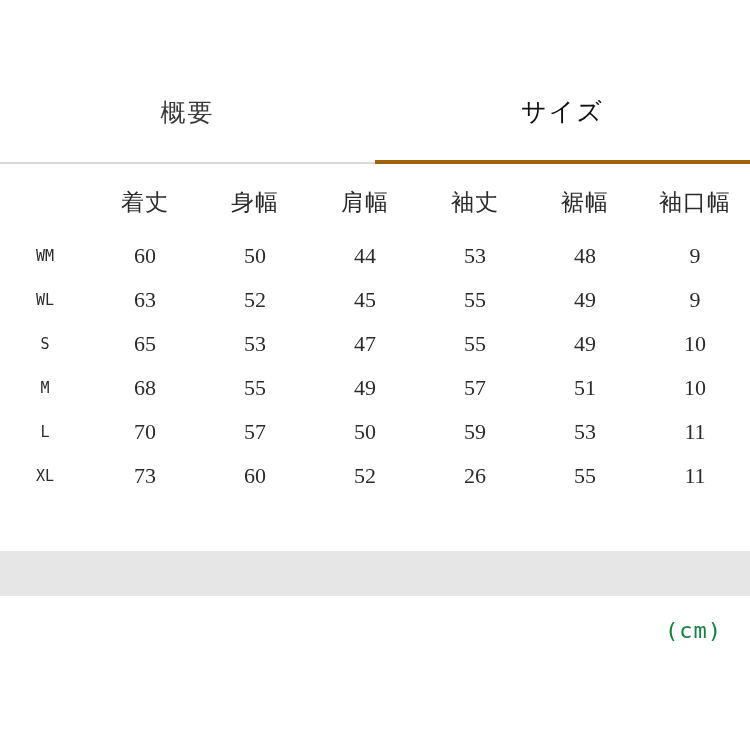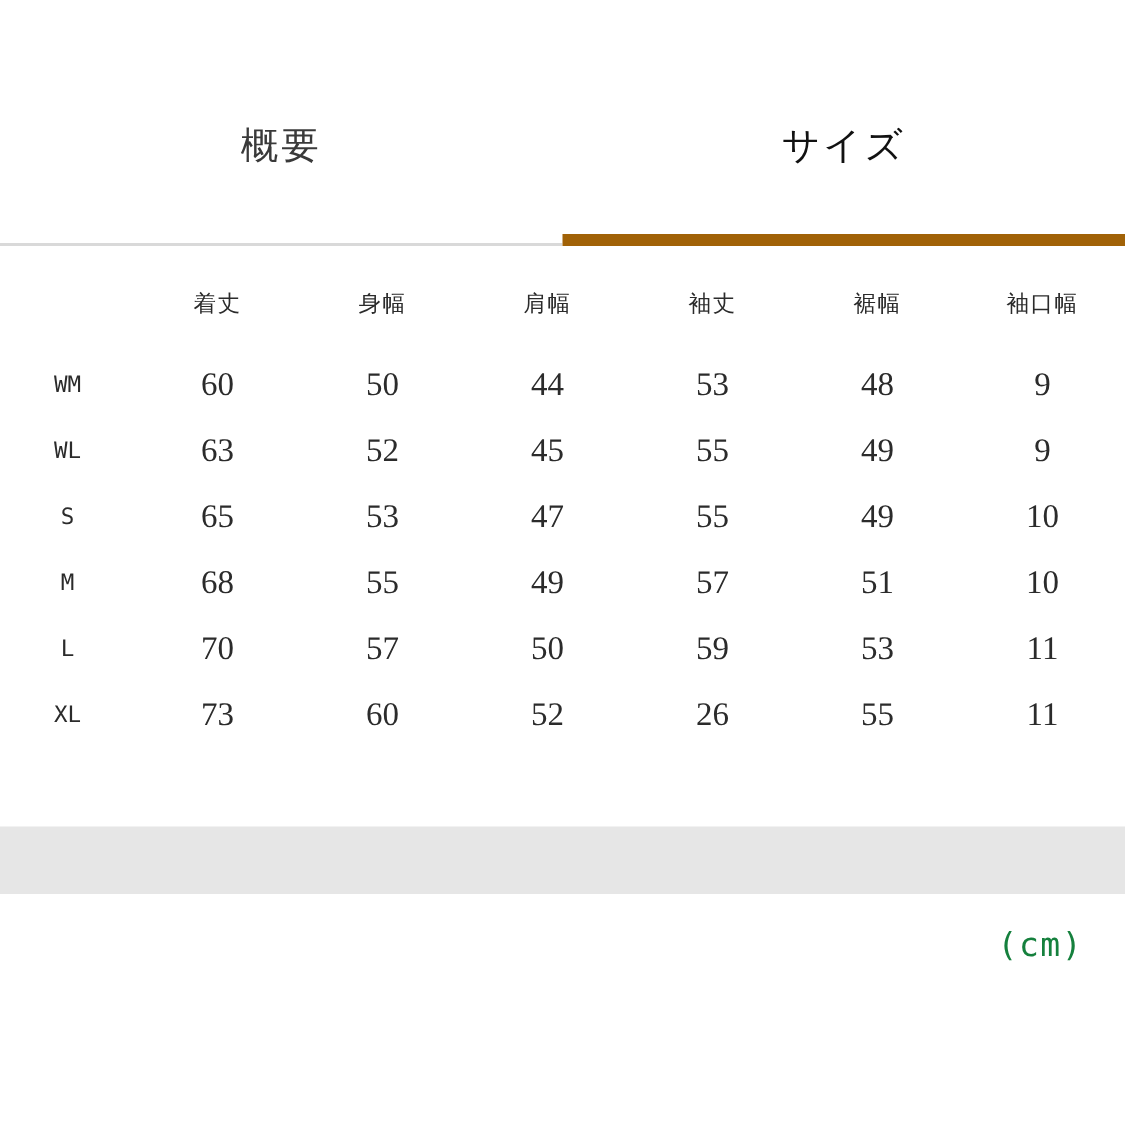--- a/index.html
+++ b/index.html
@@ -28,34 +28,35 @@
     top: 80px;
     left: 0;
     width: 750px;
     height: 84px;
     display: flex;
     flex-direction: row;
   }
   .tab {
     flex: 1 1 50%;
     display: flex;
+    align-items: center;
     justify-content: center;
     font-size: 25px;
     letter-spacing: 2px;
     color: #333333;
     box-sizing: border-box;
     background: #ffffff;
     padding-bottom: 18px;
   }
   .tab.inactive {
     border-bottom: 2px solid #d9d9d9;
     color: #3a3a3a;
   }
   .tab.active {
-    border-bottom: 8px solid #a16207;
+    border-bottom: 4px solid #a16207;
     color: #111111;
   }
 
   
   .table-wrap {
     position: absolute;
     top: 180px;
     left: 0;
     width: 750px;
   }
@@ -69,21 +70,21 @@
     text-align: center;
     font-weight: normal;
     font-size: 21px;
     color: #2b2b2b;
     padding: 0;
     height: 44px;
     vertical-align: middle;
     font-family: "DejaVu Sans", sans-serif;
   }
   table.size-table thead th {
-    font-size: 15px;
+    font-size: 23px;
     letter-spacing: 1px;
     padding-bottom: 10px;
     color: #2b2b2b;
   }
   table.size-table thead th.corner {
     width: 90px;
   }
   table.size-table tbody td.rowhead {
     font-size: 15px;
     color: #2b2b2b;

